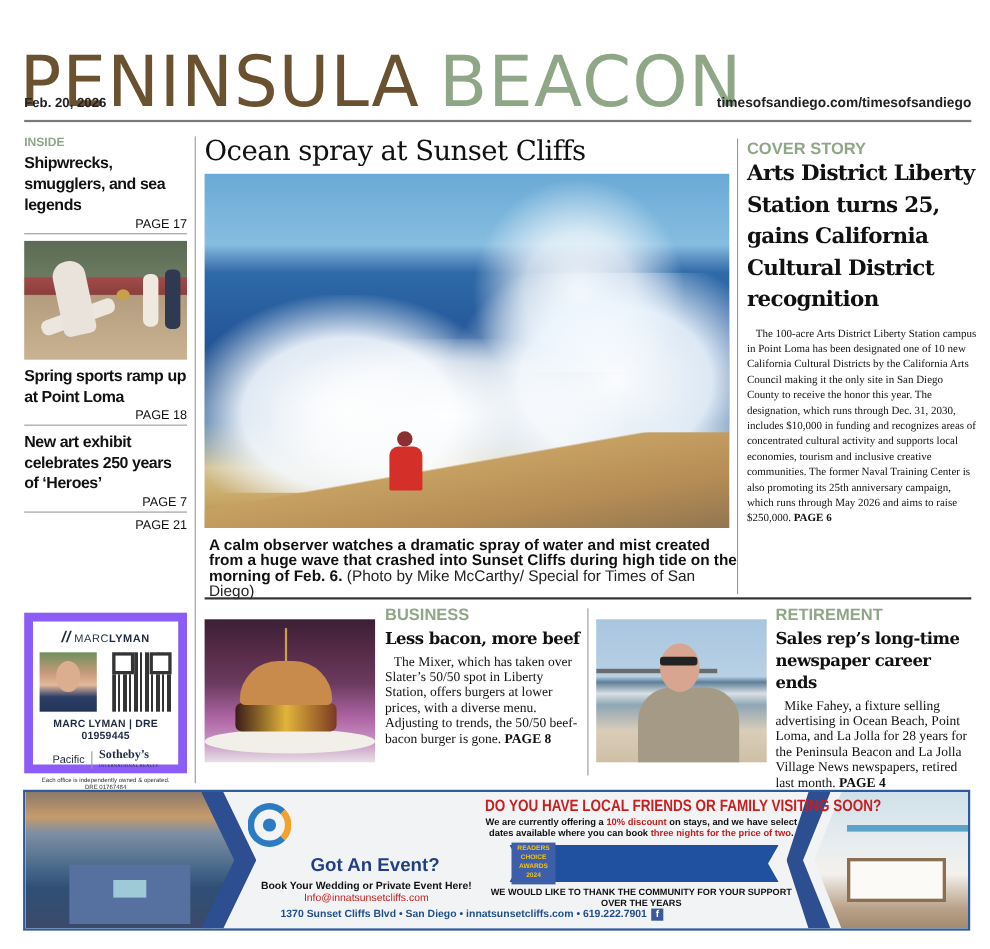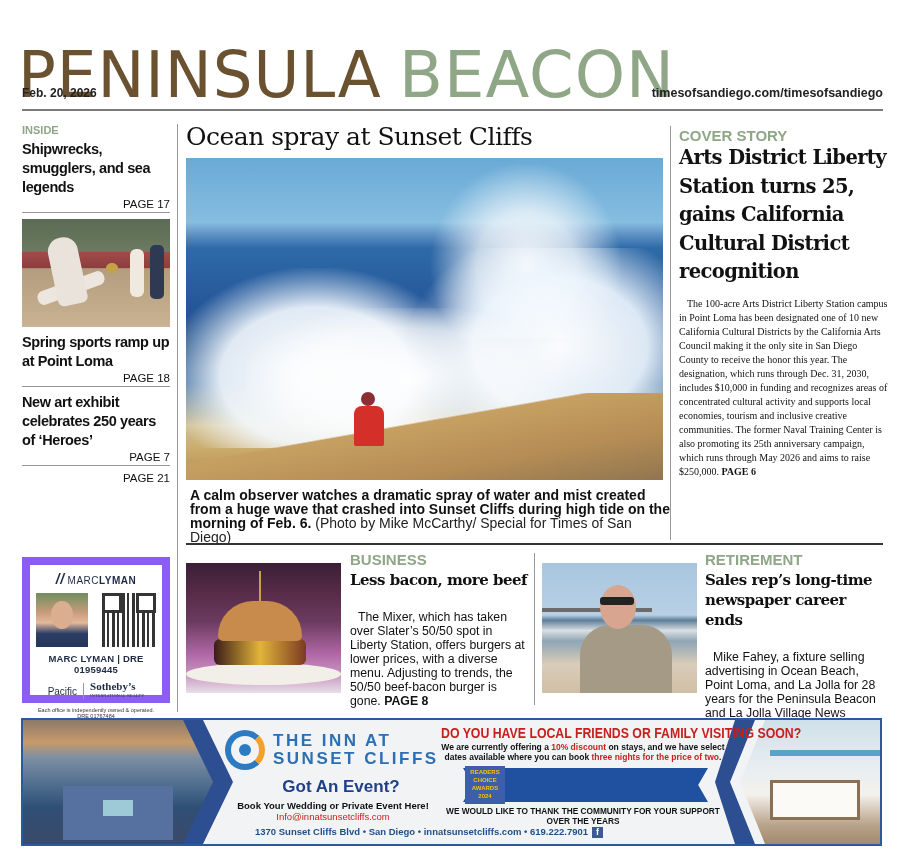--- a/index.html
+++ b/index.html
@@ -85,21 +85,21 @@
     .cover .hl { font-family: "DejaVu Serif", serif; font-weight: bold; font-size: 19.5px; line-height: 28.5px; letter-spacing: -0.6px; color: #111; margin-top: 0px; }
     .cover .body { font-family: "Liberation Serif", serif; font-size: 10px; line-height: 14px; color: #111; margin-top: 10px; text-indent: 8px; }
     .cover .body b { font-weight: bold; }
 
     .rule-mid { position: absolute; left: 186px; top: 543px; width: 697px; height: 2px; background: #333; }
 
     
     .story { position: absolute; top: 551px; }
     .story .section-label { font-size: 15px; }
     .story .hl { font-family: "DejaVu Serif", serif; font-weight: bold; font-size: 15px; line-height: 20px; letter-spacing: -0.5px; color: #111; margin-top: 2px; }
-    .story .body { font-family: Liberation Sans, sans-serif; font-size: 12.3px; line-height: 14px; color: #111; margin-top: 20px; text-indent: 8px; }
+    .story .body { font-family: Liberation Serif, serif; font-size: 12.3px; line-height: 14px; color: #111; margin-top: 4px; text-indent: 8px; }
     .story .body b { font-weight: bold; }
     .story-biz { left: 350px; width: 180px; }
     .story-ret { left: 705px; width: 182px; }
     .biz-photo {
       position: absolute; left: 186px; top: 563px; width: 155px; height: 130px; overflow: hidden;
       background: linear-gradient(180deg, #3a1f36 0%, #5a2d4a 25%, #6b3b5f 45%, #b067a6 70%, #c692c0 85%, #e8dfe6 100%);
     }
     .biz-photo .bun { position: absolute; left: 32px; top: 38px; width: 84px; height: 40px; background: #c98b4b; border-radius: 42px 42px 6px 6px; }
     .biz-photo .patty { position: absolute; left: 28px; top: 76px; width: 92px; height: 26px; background: linear-gradient(90deg, #3a1c18, #e2b43a, #7a3a22); border-radius: 6px; }
     .biz-photo .plate { position: absolute; left: 0px; top: 100px; width: 155px; height: 22px; background: #f2eee8; border-radius: 50%; }
@@ -283,24 +283,20 @@
   </div>
   <div class="blue-wedge-l"></div>
   <div class="right-photo">
     <div class="stripe"></div>
     <div class="bed"></div>
   </div>
   <div class="blue-wedge-r"></div>
 
   <div class="logo-wrap">
     <div class="logo-swirl"></div>
-    <div class="logo-text">
-      <div>THE INN AT</div>
-      <div>SUNSET CLIFFS</div>
-    </div>
   </div>
   <div class="event">Got An Event?</div>
   <div class="book">Book Your Wedding or Private Event Here!</div>
   <div class="email">Info@innatsunsetcliffs.com</div>
   <div class="address">
     <span>1370 Sunset Cliffs Blvd • San Diego • innatsunsetcliffs.com • 619.222.7901</span><span class="fb">f</span>
   </div>
 
   <div class="headline">DO YOU HAVE LOCAL FRIENDS OR FAMILY VISITING SOON?</div>
   <div class="offer">

